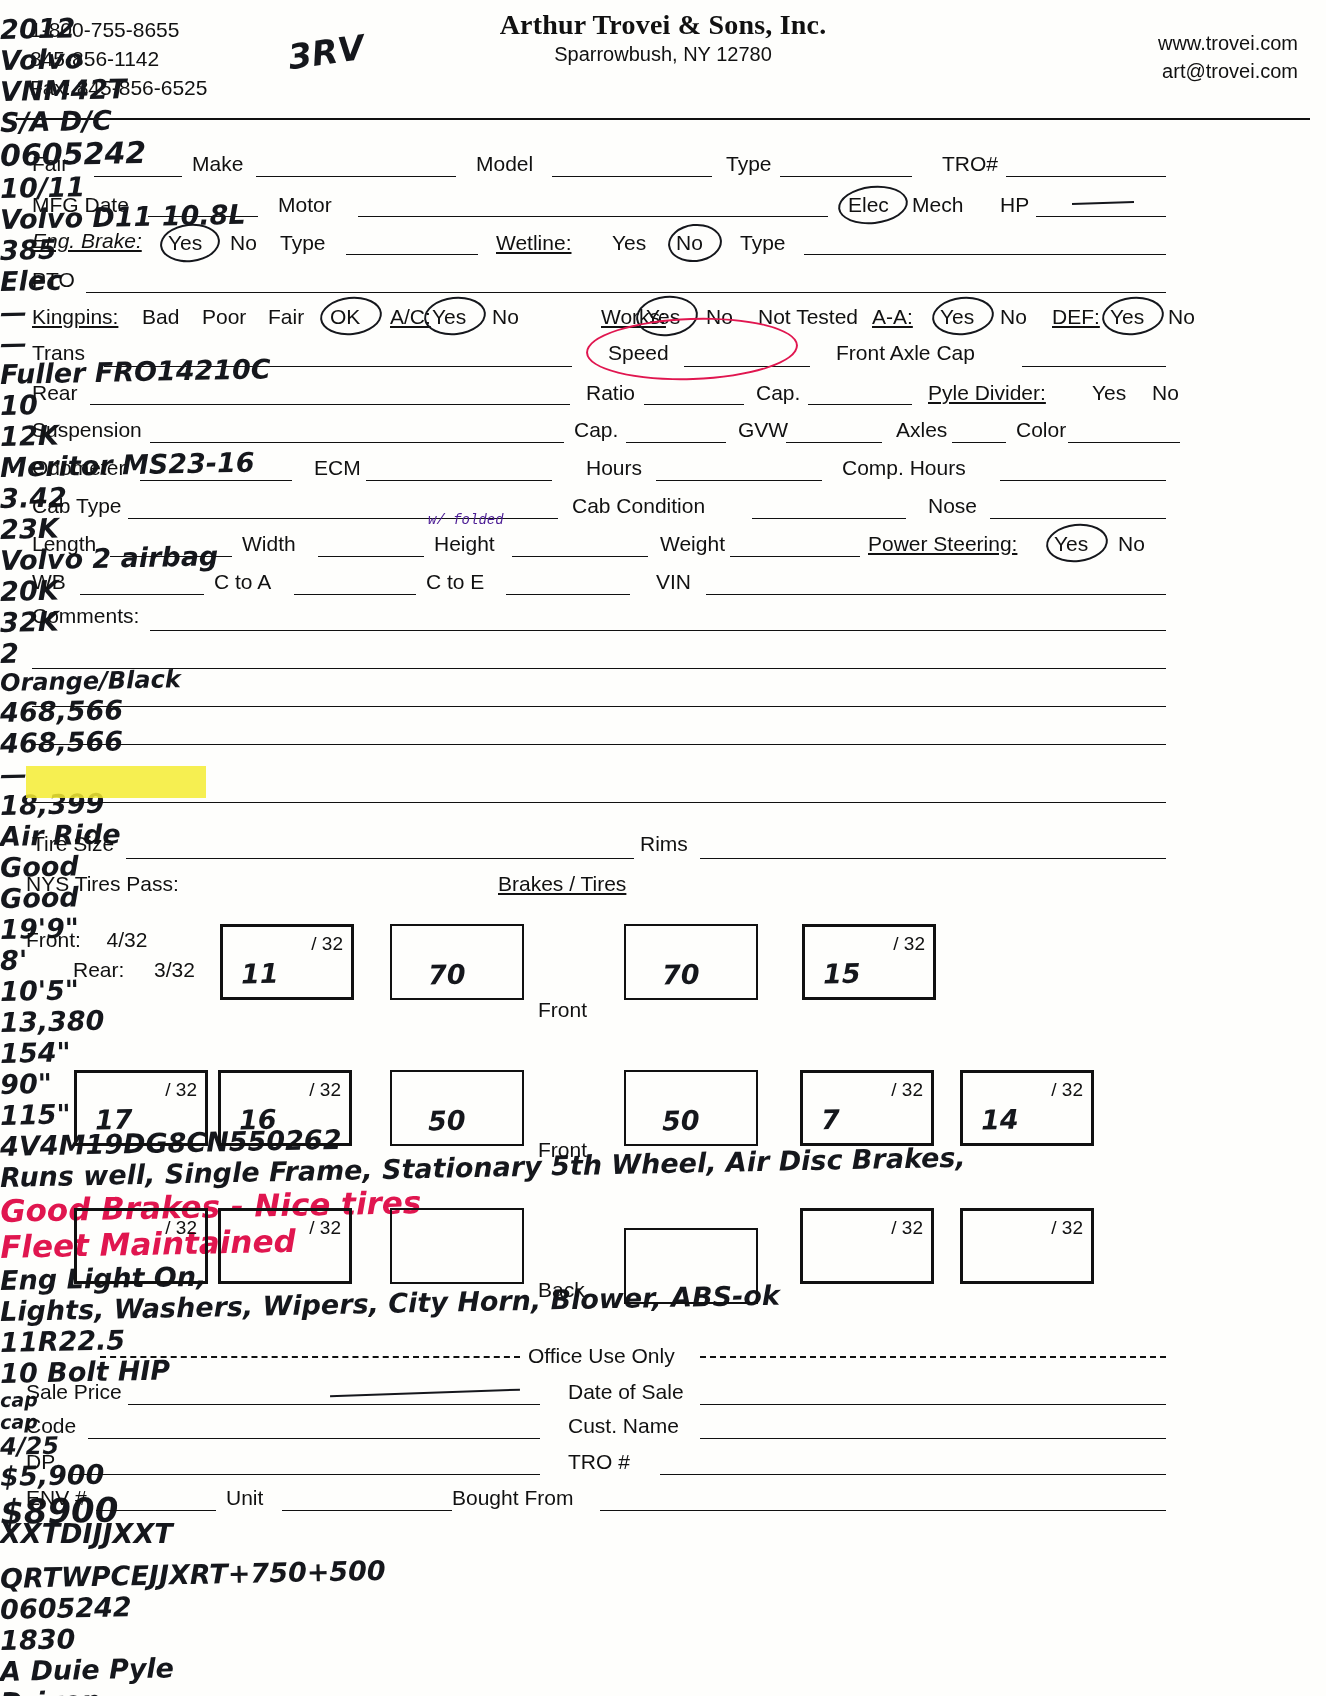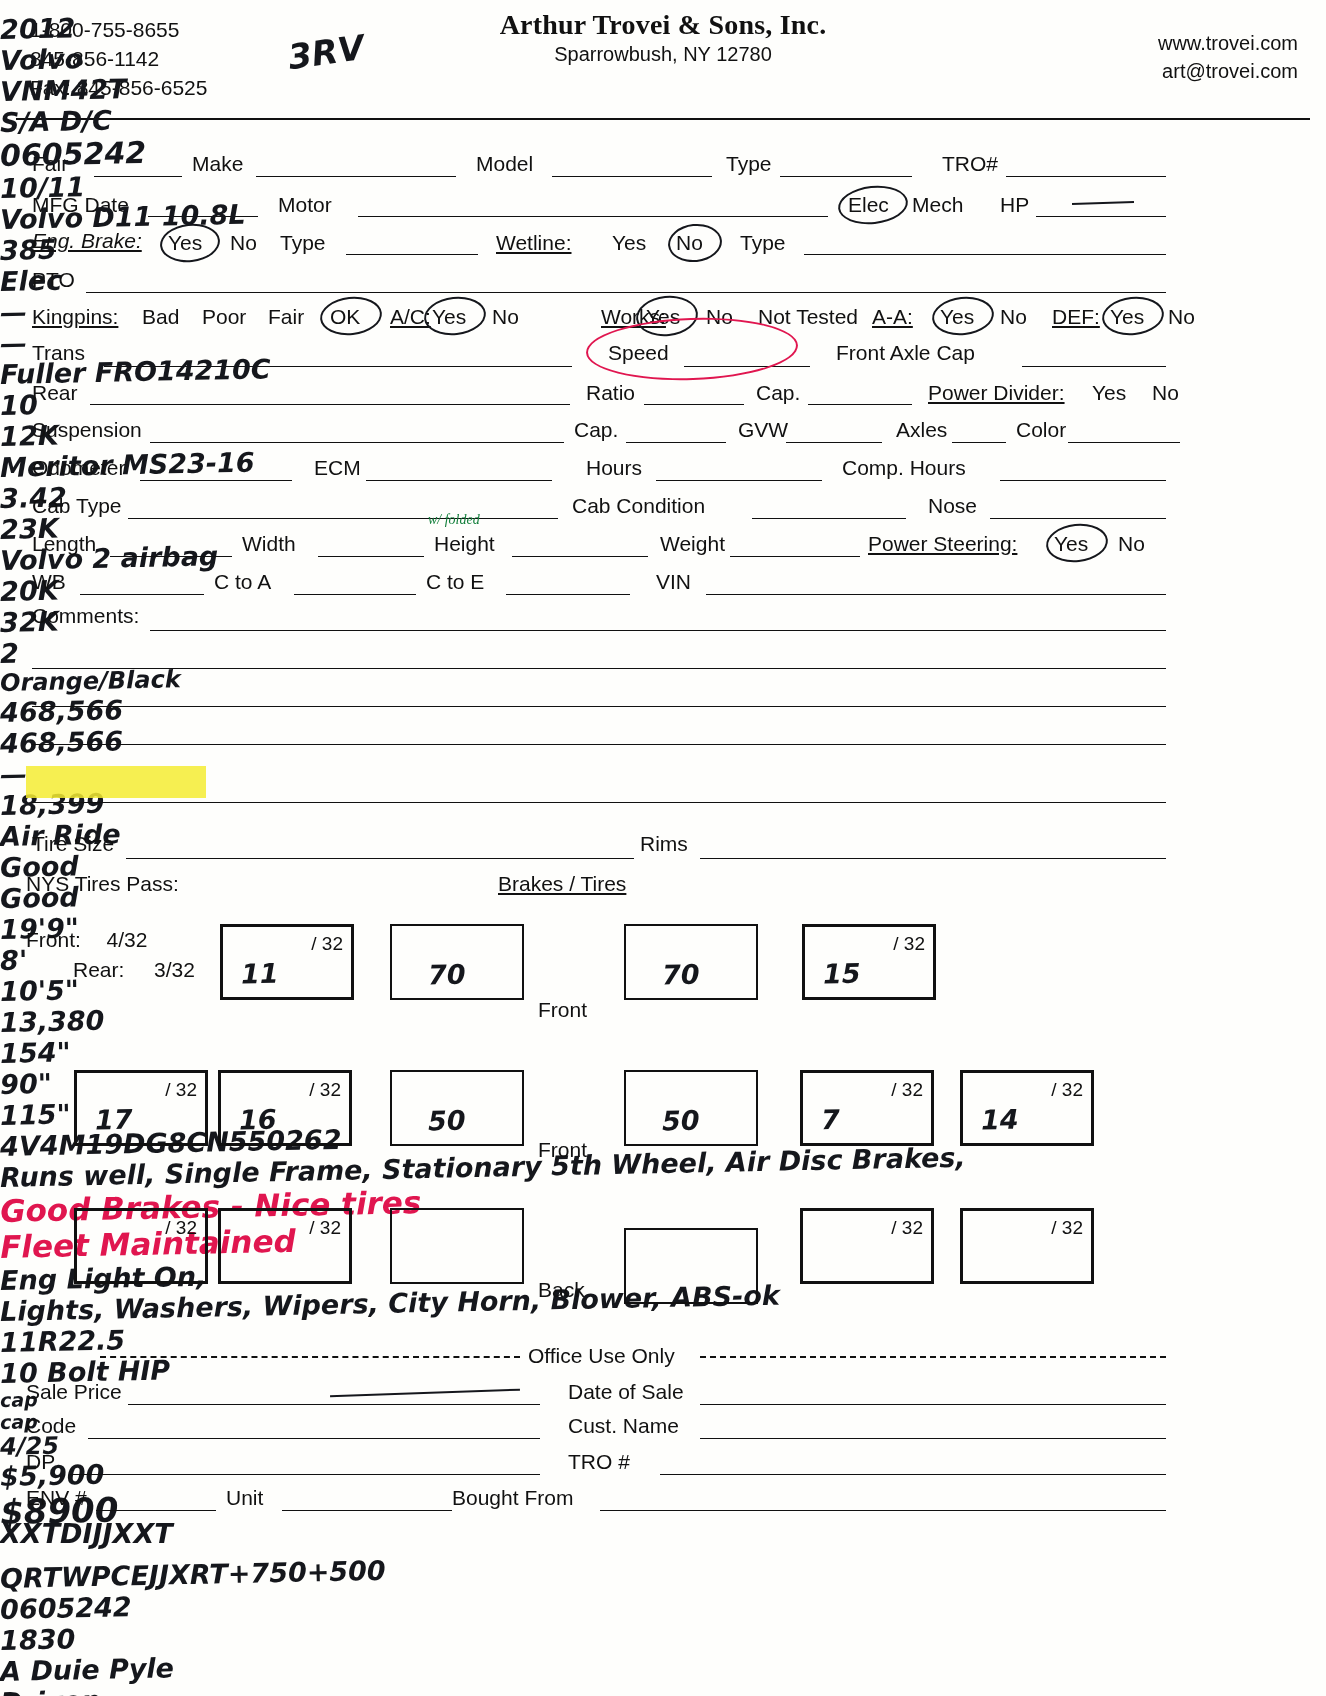--- a/index.html
+++ b/index.html
@@ -123,24 +123,24 @@
     position: absolute;
     background: #f5ec32;
     opacity: .85;
   }
   .dash {
     position: absolute;
     border-top: 2px dashed #111;
   }
   .small-note {
     position: absolute;
-    font-family: Liberation Serif, serif;
+    font-family: Liberation Mono, monospace;
     font-size: 14px;
     font-style: italic;
-    color: #15803d;
+    color: #4c1d95;
   }
   .strike {
     position: absolute;
     border-top: 2.2px solid #15171c;
     transform: rotate(-2deg);
   }
 </style>
 </head>
 <body>
 
@@ -269,21 +269,21 @@
   <div class="hw lg" style="left:98px; top:370px;">Meritor MS23-16</div>
 
   <div class="lbl" style="left:586px; top:381px;">Ratio</div>
   <div class="ln" style="left:644px; top:404px; width:100px;"></div>
   <div class="hw lg" style="left:650px; top:370px;">3.42</div>
 
   <div class="lbl" style="left:756px; top:381px;">Cap.</div>
   <div class="ln" style="left:808px; top:404px; width:104px;"></div>
   <div class="hw lg" style="left:828px; top:370px;">23K</div>
 
-  <div class="lbl u" style="left:928px; top:381px;">Power Divider:</div>
+  <div class="lbl u" style="left:928px; top:381px;">Pyle Divider:</div>
   <div class="lbl" style="left:1092px; top:381px;">Yes</div>
   <div class="lbl" style="left:1152px; top:381px;">No</div>
 
   <div class="lbl" style="left:32px; top:418px;">Suspension</div>
   <div class="ln" style="left:150px; top:442px; width:414px;"></div>
   <div class="hw lg" style="left:172px; top:408px;">Volvo 2 airbag</div>
 
   <div class="lbl" style="left:574px; top:418px;">Cap.</div>
   <div class="ln" style="left:626px; top:442px; width:100px;"></div>
   <div class="hw lg" style="left:644px; top:408px;">20K</div>

